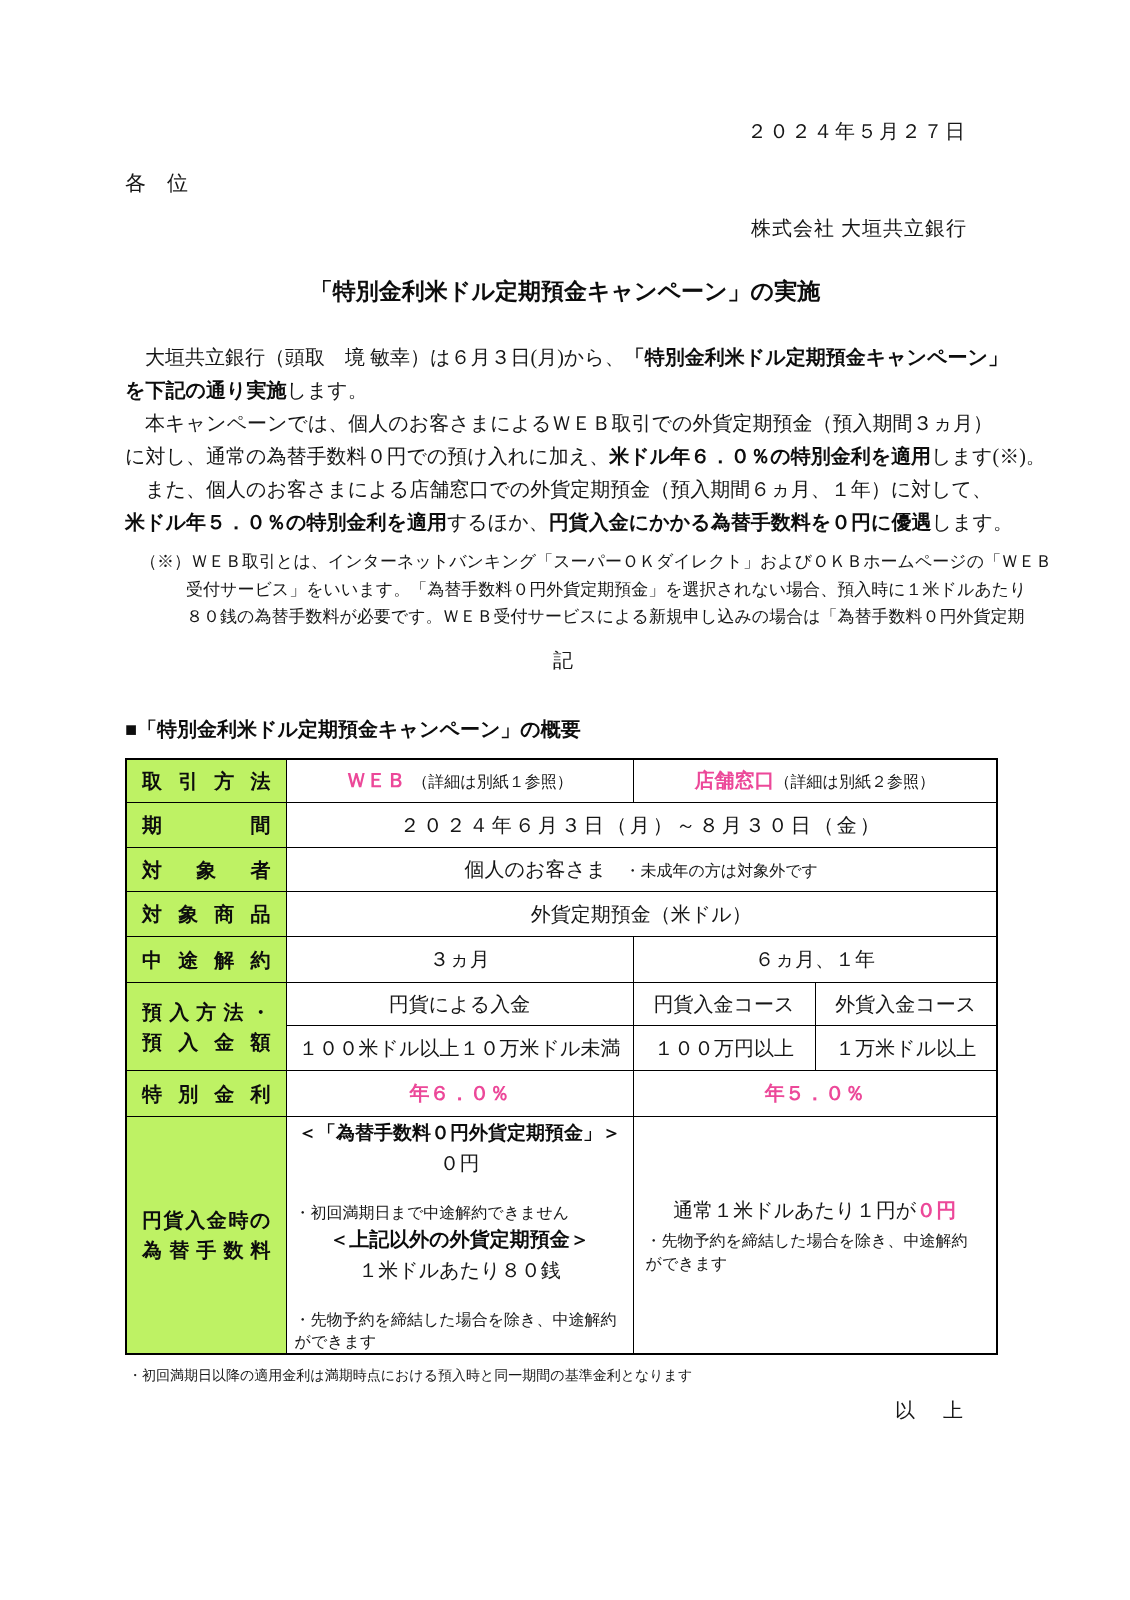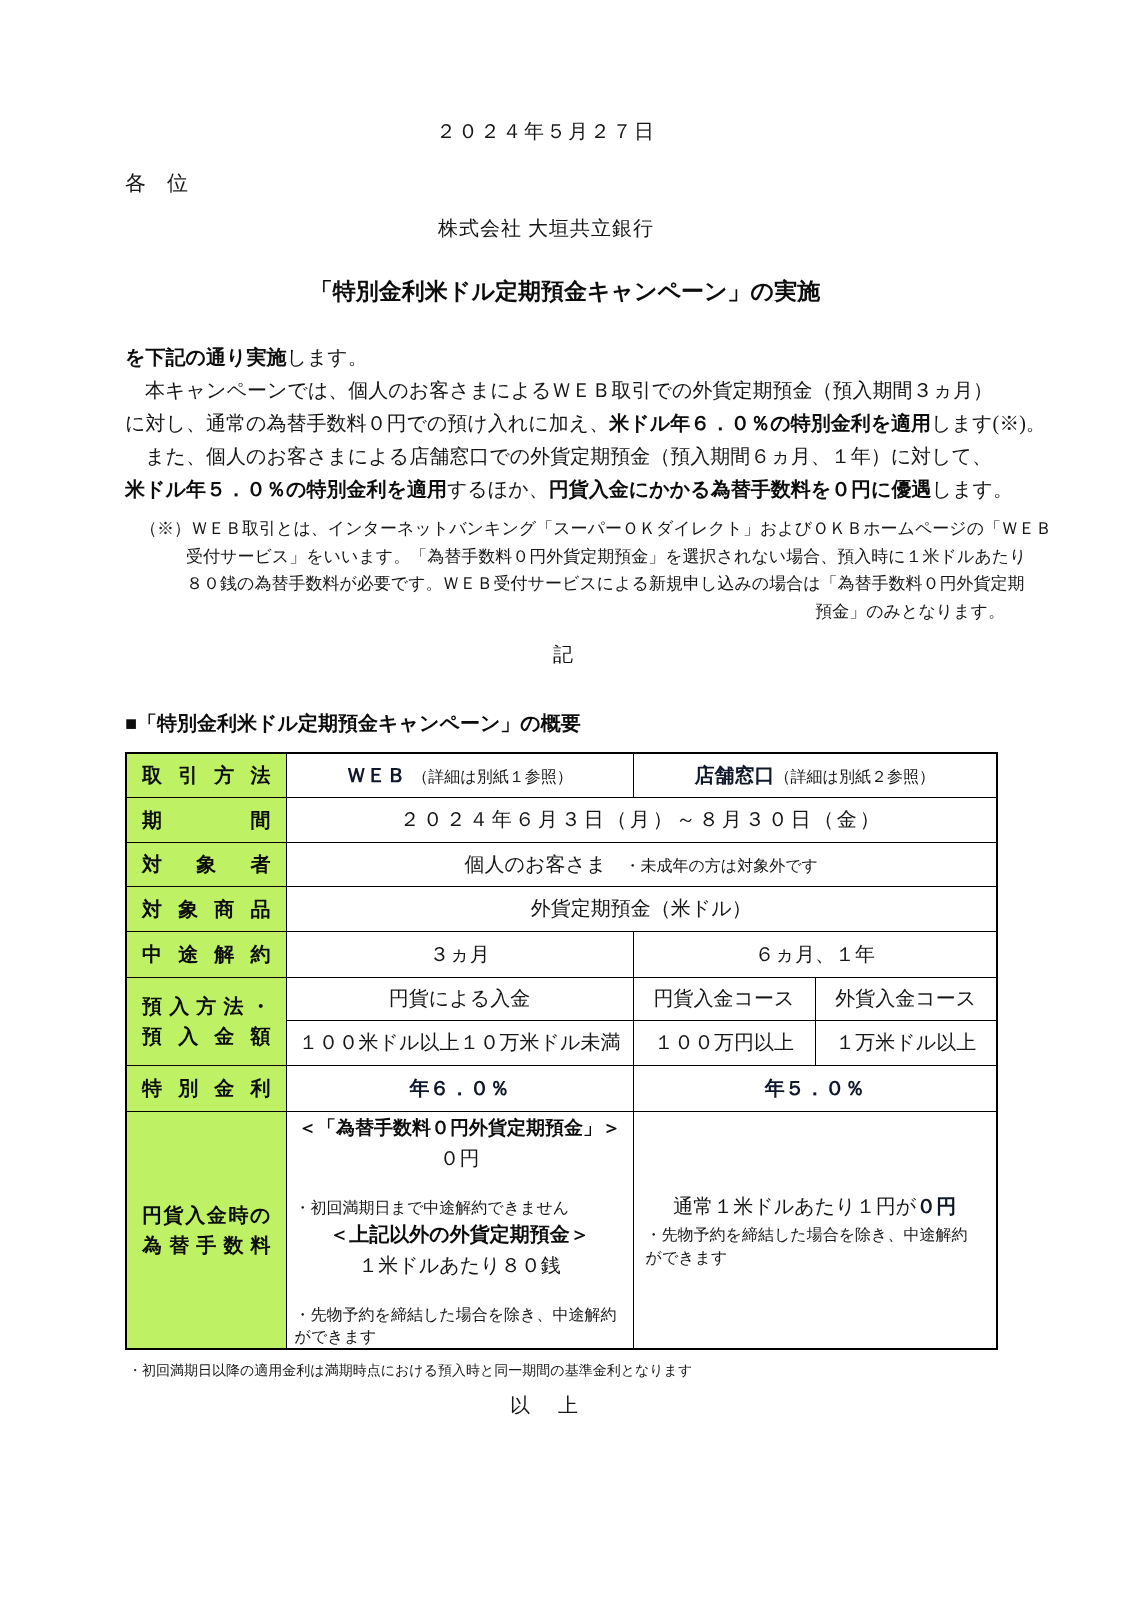--- a/index.html
+++ b/index.html
@@ -3,21 +3,21 @@
 <meta charset="utf-8">
 <style>
   html,body { margin:0; padding:0; background:#888; }
   .page {
     position:relative; width:1130px; height:1600px; margin:0 auto;
     background:#ffffff; overflow:hidden;
     font-family:"Liberation Serif","DejaVu Serif",serif;
     color:#161616;
   }
   .content { position:absolute; left:125px; top:0; width:880px; }
-  .r { text-align:center; padding-right:38px; }
+  .r { text-align:right; padding-right:38px; }
   .date-line { margin-top:118px; font-size:20px; letter-spacing:2px; }
   .addressee { margin-top:24px; font-size:21px; }
   .company-line { margin-top:18px; font-size:20px; letter-spacing:1px; }
   .doc-title {
     margin-top:34px; text-align:center; font-size:23px; font-weight:700;
     font-family:"Liberation Sans","DejaVu Sans",sans-serif; color:#0d0d0d;
   }
   .body-block { margin-top:34px; font-size:20px; }
   .body-block .bline { line-height:33px; white-space:nowrap; }
   .seg-b { font-family:"Liberation Sans","DejaVu Sans",sans-serif; font-weight:700; color:#0d0d0d; }
@@ -34,21 +34,21 @@
     border-collapse:collapse; border:2px solid #000;
   }
   table.campaign th, table.campaign td { border:1px solid #000; overflow:hidden; }
   table.campaign th {
     background:#bef264; font-family:"Liberation Sans","DejaVu Sans",sans-serif;
     font-weight:700; font-size:20px; color:#0d0d0d;
     text-align:justify; text-align-last:justify; white-space:pre-line;
     padding:0 15px; line-height:30px;
   }
   table.campaign td { text-align:center; font-size:20px; vertical-align:middle; padding:0 4px; }
-  .gothic-b { font-family:Liberation Serif, serif; font-weight:700; color:#0f172a; }
+  .gothic-b { font-family:Liberation Mono, monospace; font-weight:700; color:#ec4899; }
   .small-note { font-size:16px; }
   .gap-l { margin-left:18px; }
   .gap-s { margin-left:6px; }
   .spaced { letter-spacing:3px;margin-top:20px; }
   .fee-cell { padding:5px 6px 7px 6px; }
   .fee-h1 { font-family:"Liberation Sans","DejaVu Sans",sans-serif; font-weight:700; font-size:19px; line-height:31px; color:#0d0d0d; }
   .fee-h2 { font-family:"Liberation Sans","DejaVu Sans",sans-serif; font-weight:700; font-size:20px; line-height:31px; color:#0d0d0d; }
   .fee-v { font-size:20px; line-height:30px; }
   .fee-b { font-size:16px; line-height:22px; text-align:left; padding-left:4px; white-space:pre-line;margin-top:24px; }
   .fee-main { font-size:20px; line-height:30px; }
@@ -61,31 +61,31 @@
 
 <div class="page">
   <div class="content">
 
     <div class="date-line r">２０２４年５月２７日</div>
     <div class="addressee">各　位</div>
     <div class="company-line r">株式会社 大垣共立銀行</div>
     <div class="doc-title">「特別金利米ドル定期預金キャンペーン」の実施</div>
 
     <div class="body-block">
+        <div class="bline"><span class="seg-n">　大垣共立銀行（頭取　境 敏幸）は６月３日(月)から、</span><span class="seg-b">「特別金利米ドル定期預金キャンペーン」</span></div>
         <div class="bline"><span class="seg-b">を下記の通り実施</span><span class="seg-n">します。</span></div>
         <div class="bline"><span class="seg-n">　本キャンペーンでは、個人のお客さまによるＷＥＢ取引での外貨定期預金（預入期間３ヵ月）</span></div>
         <div class="bline"><span class="seg-n">に対し、通常の為替手数料０円での預け入れに加え、</span><span class="seg-b">米ドル年６．０％の特別金利を適用</span><span class="seg-n">します(※)。</span></div>
         <div class="bline"><span class="seg-n">　また、個人のお客さまによる店舗窓口での外貨定期預金（預入期間６ヵ月、１年）に対して、</span></div>
         <div class="bline"><span class="seg-b">米ドル年５．０％の特別金利を適用</span><span class="seg-n">するほか、</span><span class="seg-b">円貨入金にかかる為替手数料を０円に優遇</span><span class="seg-n">します。</span></div>
       </div>
     <div class="footnote-block">
         <div class="fline">（※）ＷＥＢ取引とは、インターネットバンキング「スーパーＯＫダイレクト」およびＯＫＢホームページの「ＷＥＢ</div>
         <div class="fline">受付サービス」をいいます。「為替手数料０円外貨定期預金」を選択されない場合、預入時に１米ドルあたり</div>
         <div class="fline">８０銭の為替手数料が必要です。ＷＥＢ受付サービスによる新規申し込みの場合は「為替手数料０円外貨定期</div>
-        <div class="fline">預金」のみとなります。</div>
       </div>
 
     <div class="ki-marker">記</div>
     <div class="section-heading">■「特別金利米ドル定期預金キャンペーン」の概要</div>
 
     <table class="campaign">
       <colgroup>
         <col style="width:160px">
           <col style="width:347px">
           <col style="width:182px">

